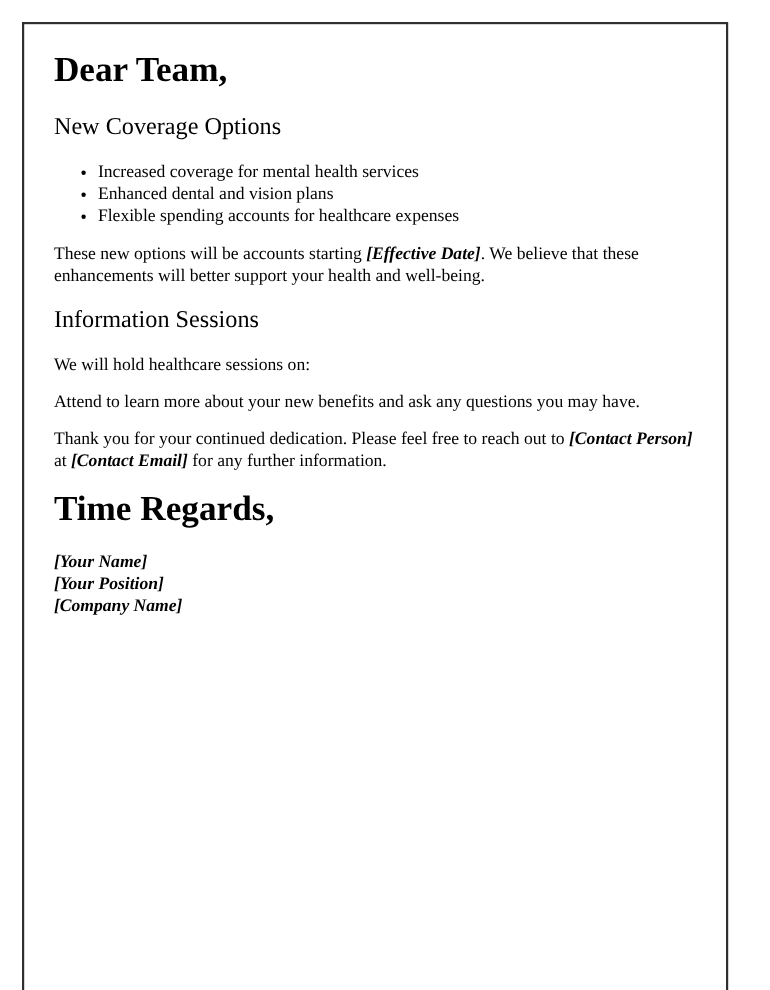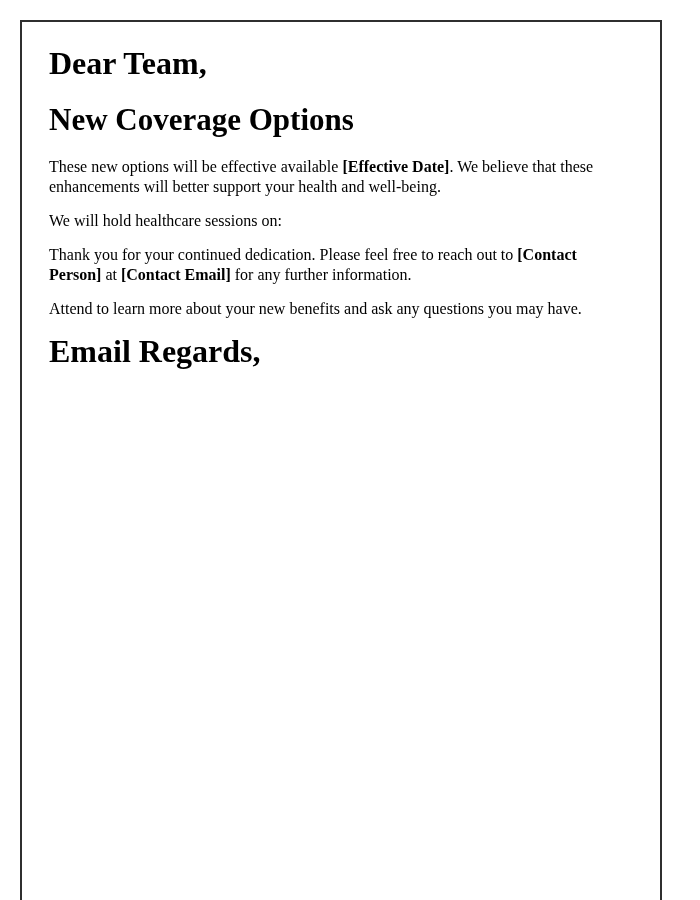--- a/index.html
+++ b/index.html
@@ -30,54 +30,61 @@
     font-size: 16px;
     line-height: 1.25;
   }
   h1 {
     font-size: 32px;
     line-height: 1.15;
     font-weight: bold;
     margin: 10px 0 20px 0;
   }
   h2 {
-    font-size: 31px;
+    font-size: 22px;
     line-height: 1.15;
-    font-weight: bold;
+    font-weight: normal;
     margin: 16px 0 20px 0;
   }
   p { margin: 14px 0; }
   ul {
     margin: 14px 0;
     padding-left: 40px;
     list-style-type: disc;
   }
   li { margin: 0; }
-  strong, .bold { font-weight: bold; }
+  strong, .bold { font-weight: bold; font-style: italic; }
   .signature { line-height: 1.25; }
 </style>
 </head>
 <body>
 
 <div class="page">
   <div class="letter">
 
     <h1>Dear Team,</h1>
 
 
     <h2>New Coverage Options</h2>
 
+    <ul>
+      <li>Increased coverage for mental health services</li>
+      <li>Enhanced dental and vision plans</li>
+      <li>Flexible spending accounts for healthcare expenses</li>
+    </ul>
 
-    <p><span>These new options will be effective available </span><strong>[Effective Date]</strong><span>. We believe that these enhancements will better support your health and well-being.</span></p>
+    <p><span>These new options will be accounts starting </span><strong>[Effective Date]</strong><span>. We believe that these enhancements will better support your health and well-being.</span></p>
 
+    <h2>Information Sessions</h2>
 
     <p>We will hold healthcare sessions on:</p>
 
 
+    <p>Attend to learn more about your new benefits and ask any questions you may have.</p>
+
     <p><span>Thank you for your continued dedication. Please feel free to reach out to </span><strong>[Contact Person]</strong><span> at </span><strong>[Contact Email]</strong><span> for any further information.</span></p>
 
-    <p>Attend to learn more about your new benefits and ask any questions you may have.</p>
+    <h1>Time Regards,</h1>
 
-    <h1>Email Regards,</h1>
-
+    <p class="signature bold"><span>[Your Name]</span><br><span>[Your Position]</span><br><span>[Company Name]</span></p>
 
   </div>
 </div>
 
 </body></html>

